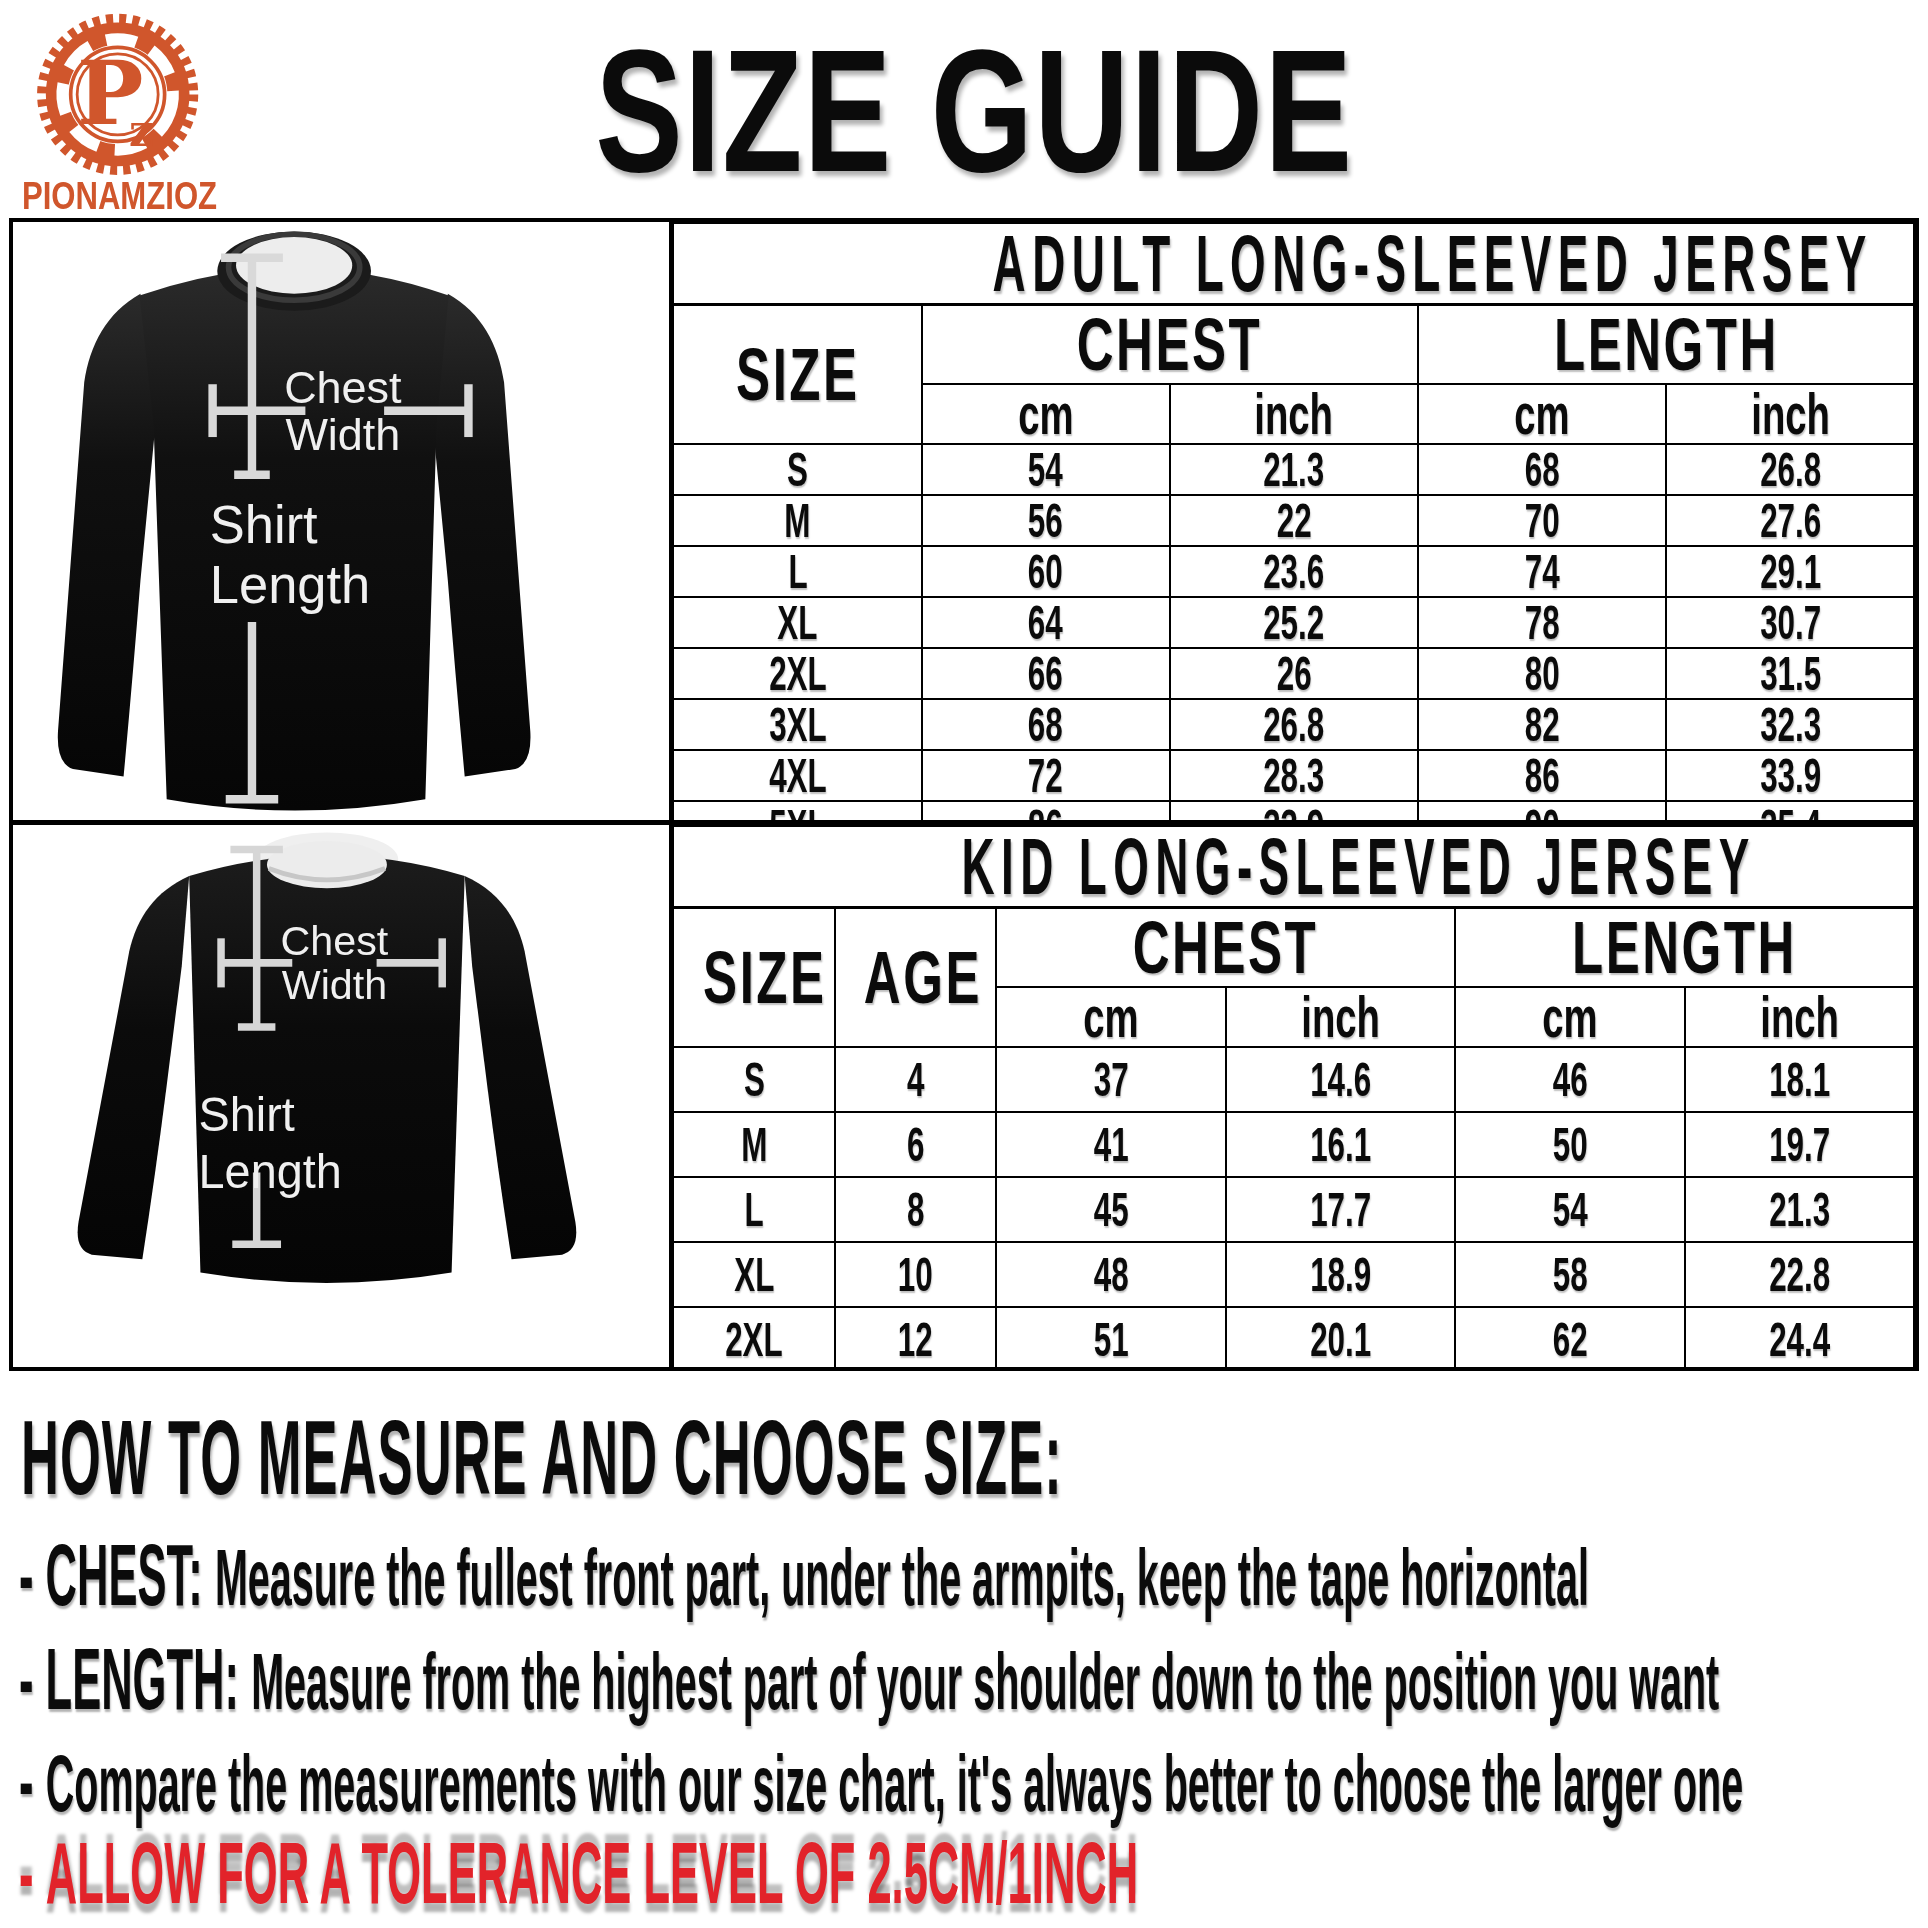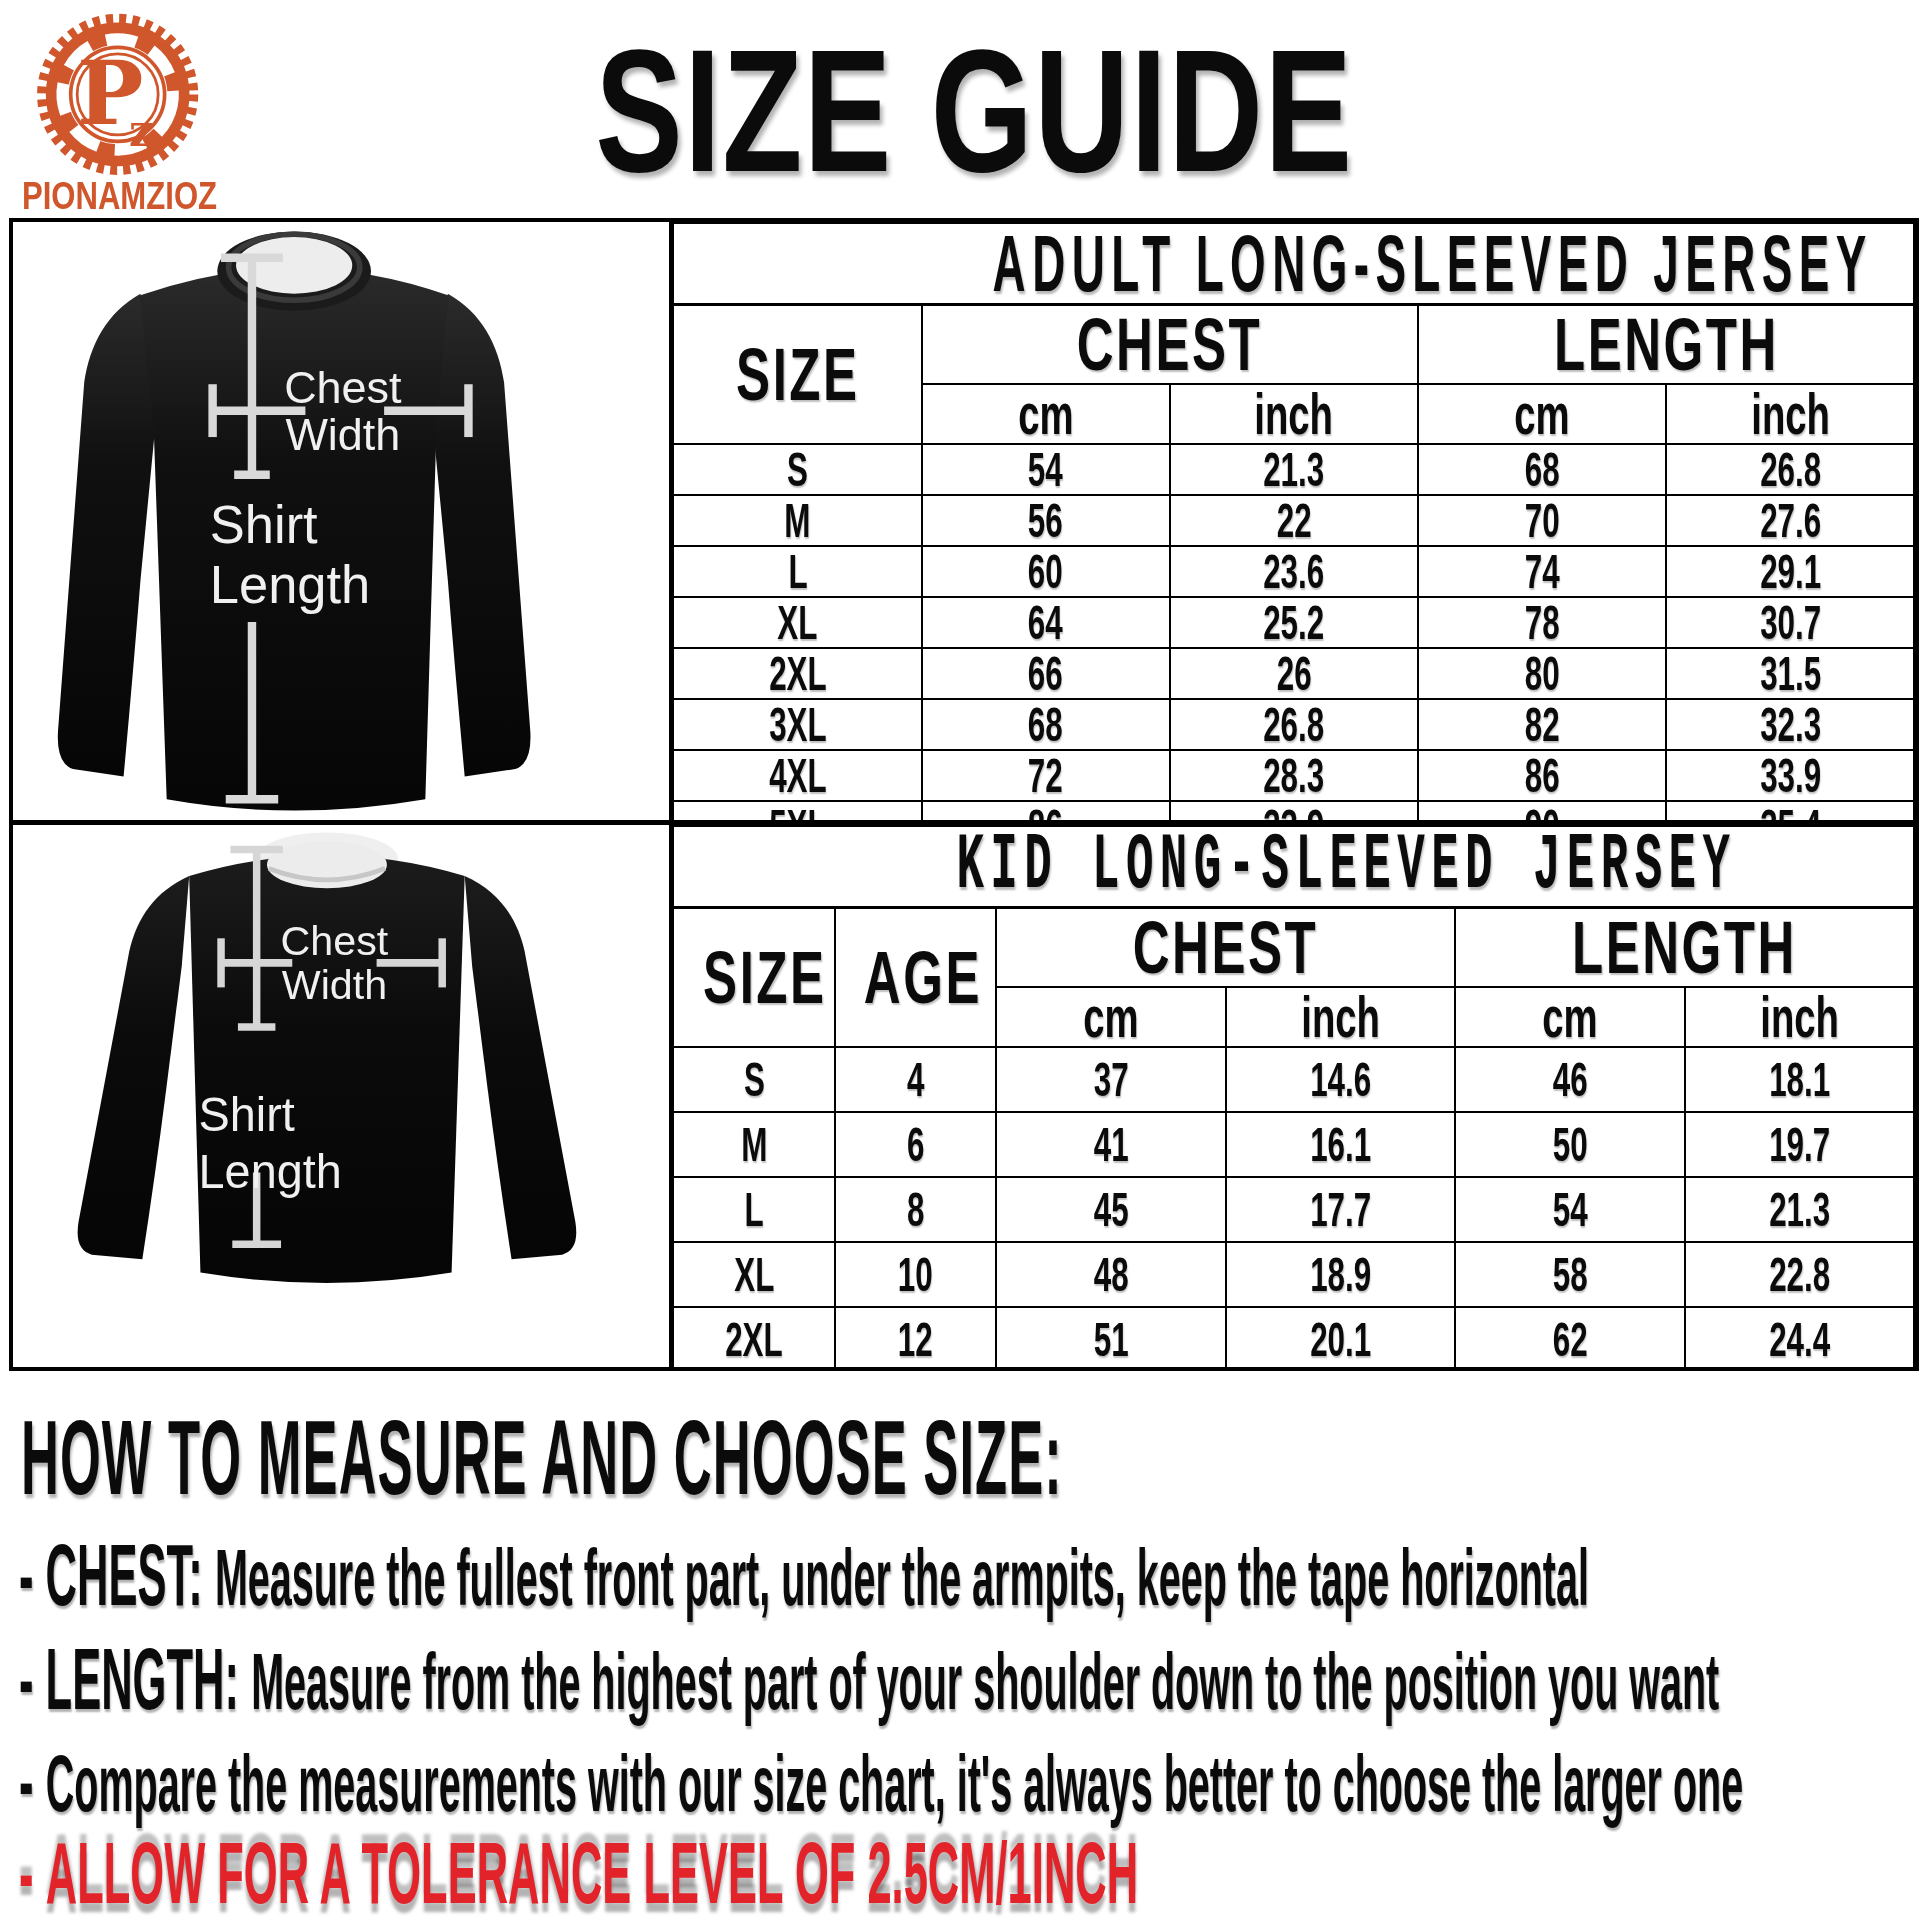--- a/index.html
+++ b/index.html
@@ -35,21 +35,21 @@
   .ttl{font-size:79px;font-weight:bold;letter-spacing:0.14em;transform:scaleX(0.58);
        text-shadow:1.9px 2.8px 2.8px rgba(0,0,0,0.28);}
   .hdr{font-size:75px;font-weight:bold;letter-spacing:0.05em;transform:scaleX(0.68);
        text-shadow:1.9px 1.9px 1.9px rgba(0,0,0,0.25);}
   .unit{font-size:58px;font-weight:bold;transform:scaleX(0.66);
        text-shadow:0.9px 1.9px 1.9px rgba(0,0,0,0.25);}
   .val{font-size:49px;font-weight:bold;transform:scaleX(0.64);
        text-shadow:0.9px 1.9px 1.9px rgba(0,0,0,0.25);}
   table.adult tr.t-title{height:70px;} table.adult tr.t-h1{height:79px;}
   table.adult tr.t-h2{height:55px;}   table.adult tr.t-row{height:49px;}
-  table.kid tr.t-title{height:70px;font-family:Liberation Mono, monospace;}  table.kid tr.t-h1{height:79px;}
+  table.kid tr.t-title{height:70px;}  table.kid tr.t-h1{height:79px;}
   table.kid tr.t-h2{height:55px;}     table.kid tr.t-row{height:65px;}
 
   
   .howto-heading{position:absolute;left:21px;top:1405px;}
   .howto-heading .cx{font-size:105px;font-weight:bold;letter-spacing:0.02em;
       transform:scaleX(0.50);text-shadow:2.8px 3.8px 3.8px rgba(0,0,0,0.30);}
   .bullet{position:absolute;left:19px;}
   .bullet .line{font-weight:bold;transform:scaleX(0.50);
       text-shadow:1.9px 2.8px 2.8px rgba(0,0,0,0.30);}
   .bullet .lab{font-size:87px;margin-right:24.5px;}

